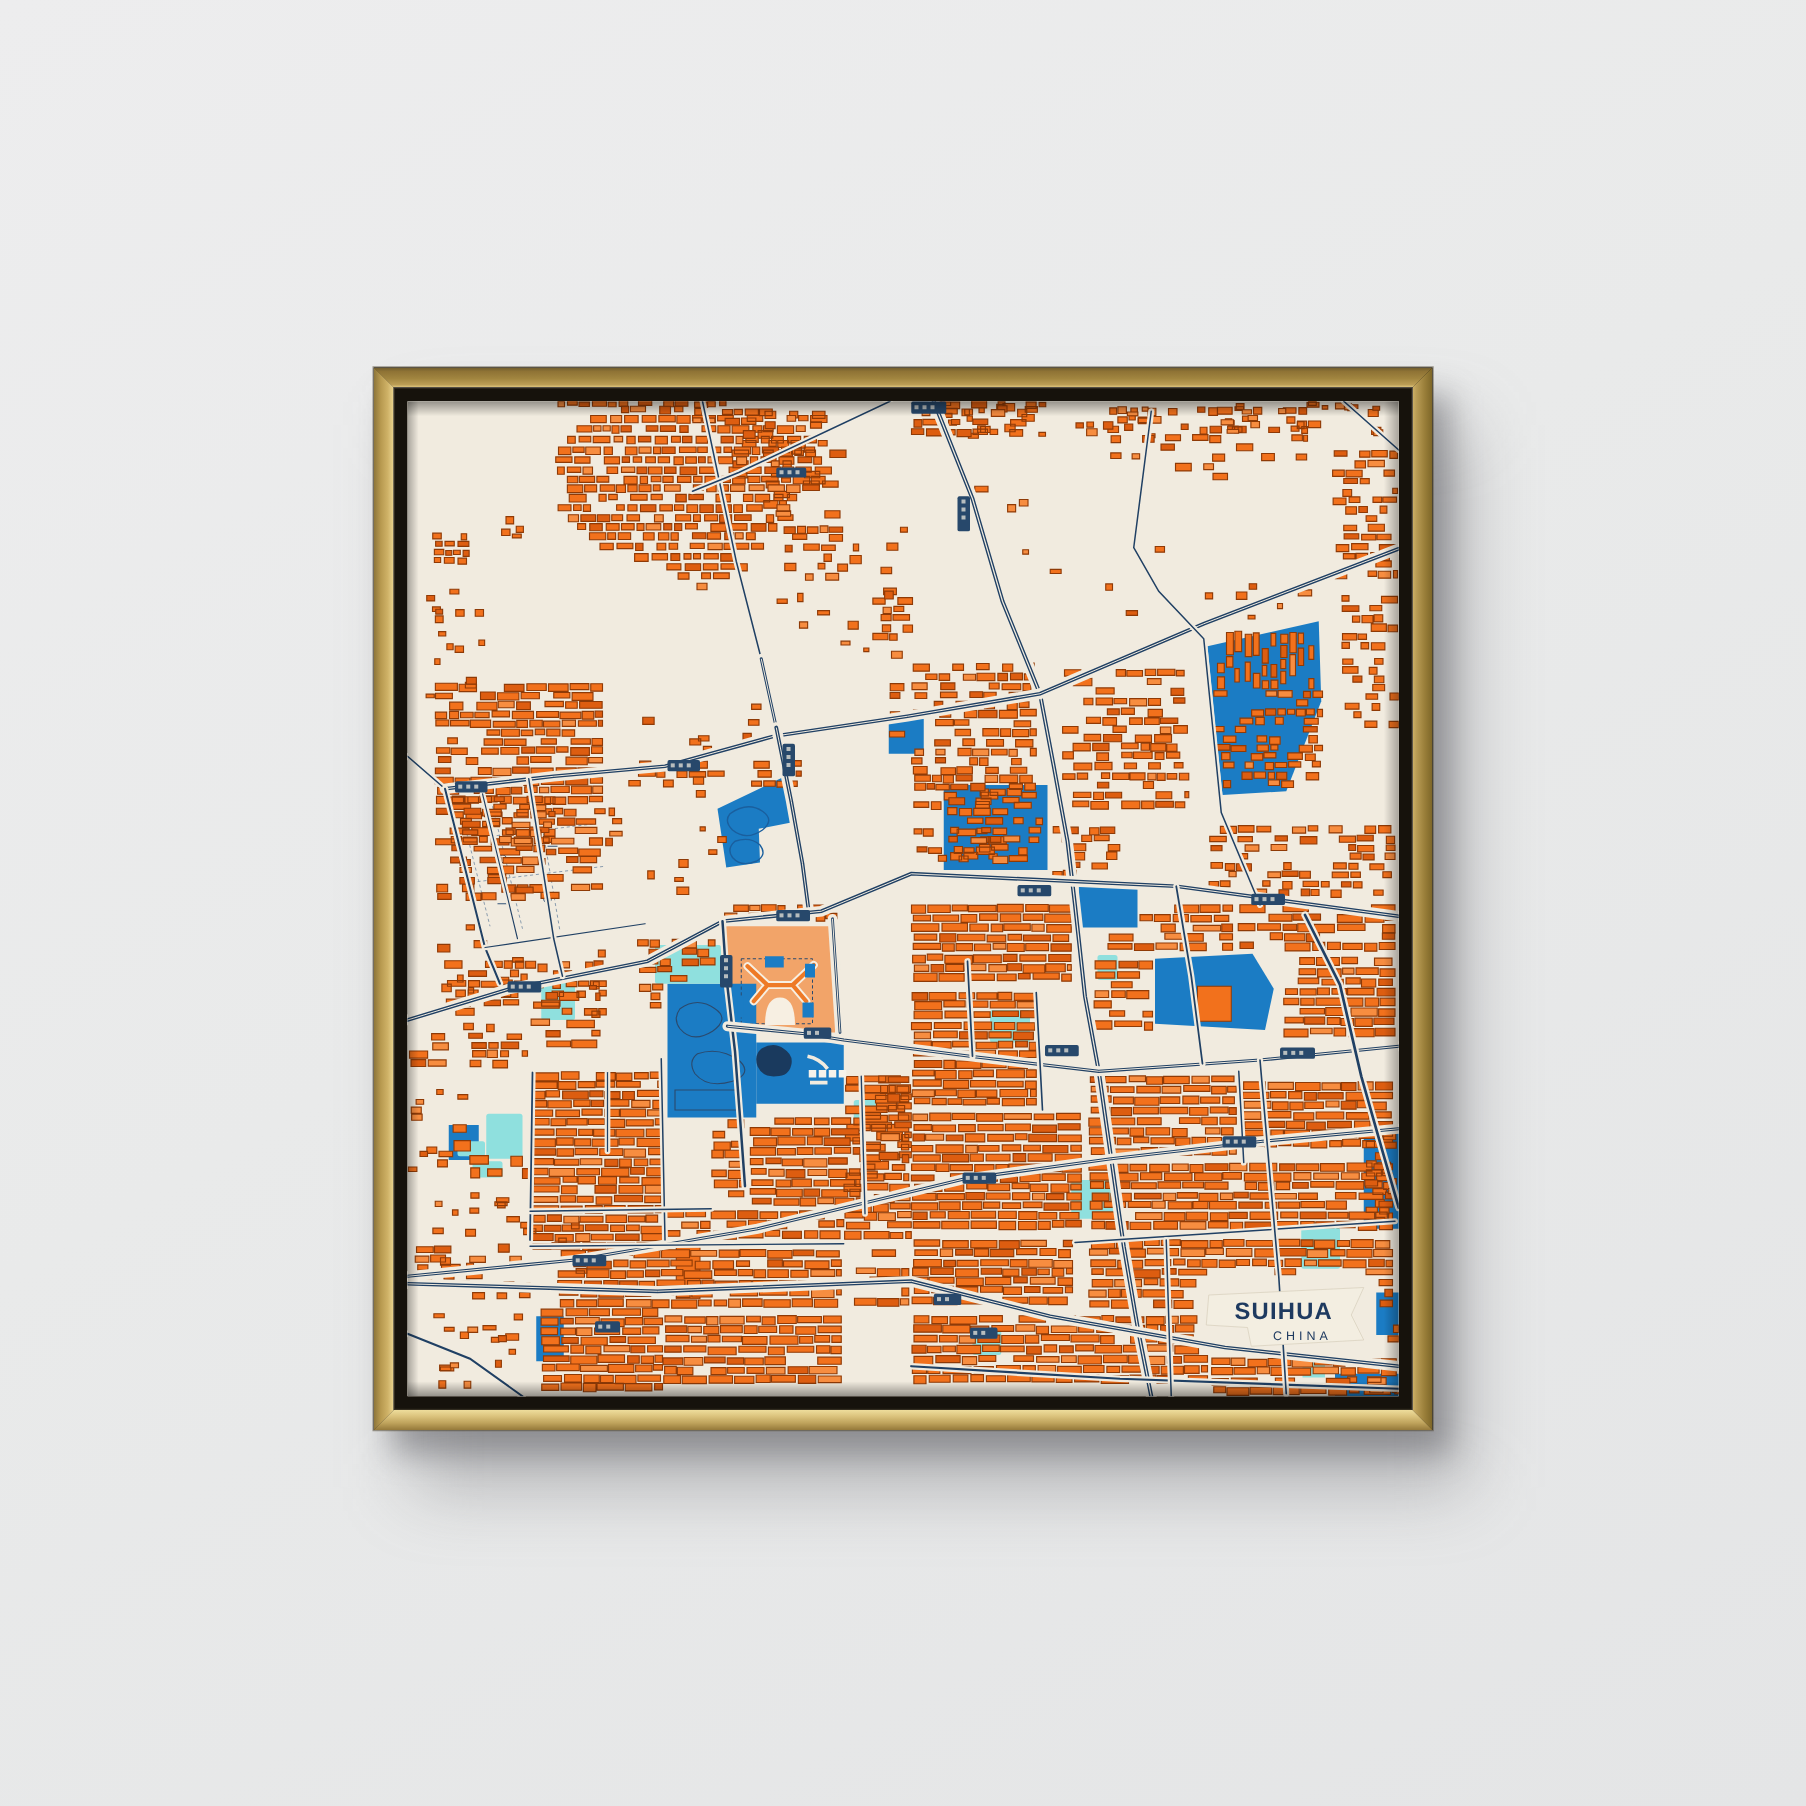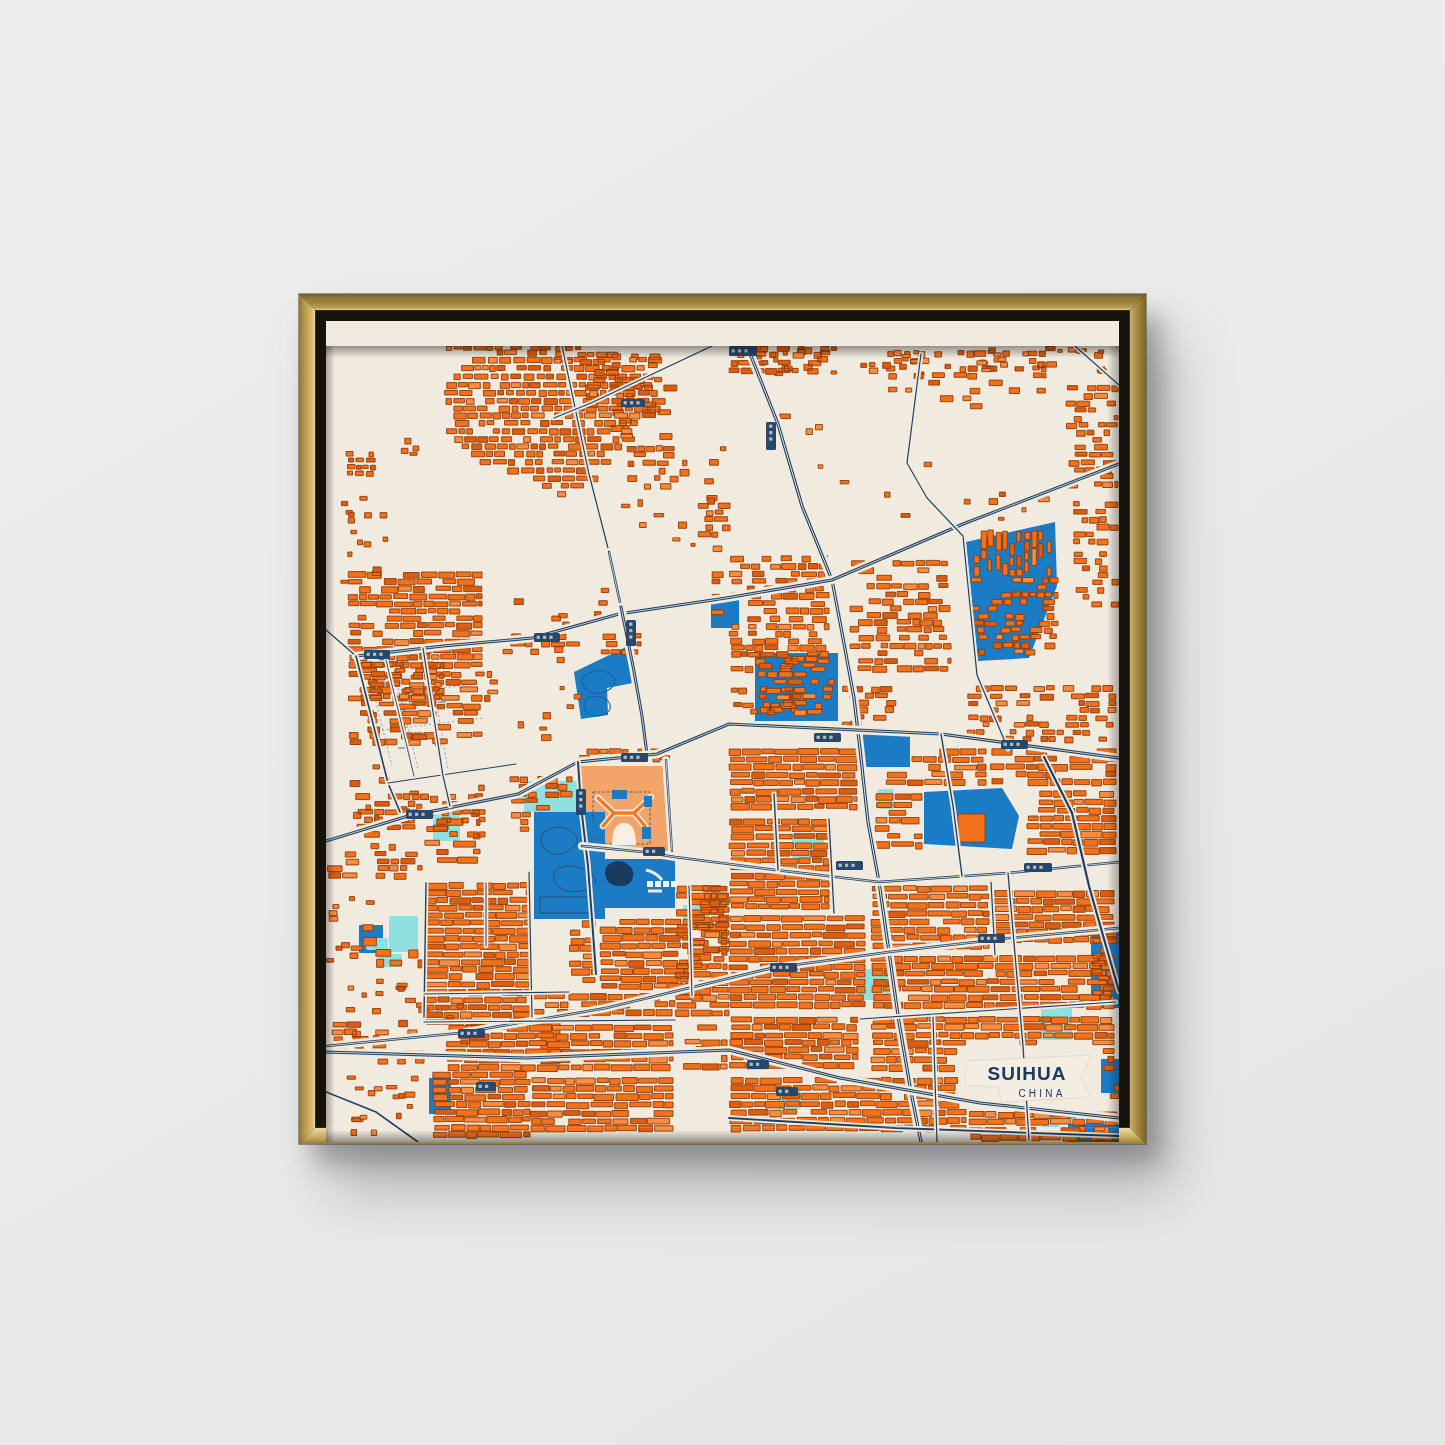--- a/index.html
+++ b/index.html
@@ -8,21 +8,21 @@
  box-shadow:0 0 0 1px rgba(75,66,42,.5);}
 .sh1{position:absolute;left:314px;top:316px;width:846px;height:846px;background:rgba(98,98,103,.5);filter:blur(12px);}
 .sh2{position:absolute;left:330px;top:340px;width:843px;height:850px;background:rgba(106,106,111,.4);filter:blur(28px);}
 .band{position:absolute;}
 .bt{left:0;top:0;right:0;height:16px;background:linear-gradient(180deg,#6f5c2e 0%,#8f7335 20%,#a1853f 55%,#bb9d55 85%,#e2ca83 100%);clip-path:polygon(0 0,100% 0,calc(100% - 16px) 100%,16px 100%);}
 .bl{left:0;top:0;bottom:0;width:16px;background:linear-gradient(90deg,#8d7539 0%,#b7994f 35%,#cfb267 70%,#e3cc86 93%,#efdc9b 100%);clip-path:polygon(0 0,100% 16px,100% calc(100% - 16px),0 100%);}
 .br{right:0;top:0;bottom:0;width:16px;background:linear-gradient(270deg,#7c6527 0%,#9a7f3a 40%,#b99c55 80%,#ceb167 100%);clip-path:polygon(100% 0,0 16px,0 calc(100% - 16px),100% 100%);}
 .bb{left:0;bottom:0;right:0;height:16px;background:linear-gradient(0deg,#95793a 0%,#bfa35c 35%,#dcc47e 70%,#eedd9c 100%);clip-path:polygon(0 100%,100% 100%,calc(100% - 16px) 0,16px 0);}
 .blk{position:absolute;inset:16px;box-sizing:border-box;border:11px solid #16120c;background:#f1ebdf;}
 .blk:after{content:"";position:absolute;inset:-11px;box-shadow:inset 0 0 0 1px rgba(255,235,180,.12);}
-.cnv{position:absolute;inset:0;margin-top:25px;}
+.cnv{position:absolute;inset:0;}
 .cnv svg{display:block;}
 </style></head><body>
 
 <div class="wall"></div>
 
 <div class="sh1"></div>
 
 <div class="sh2"></div>
 
 <div class="frame">

